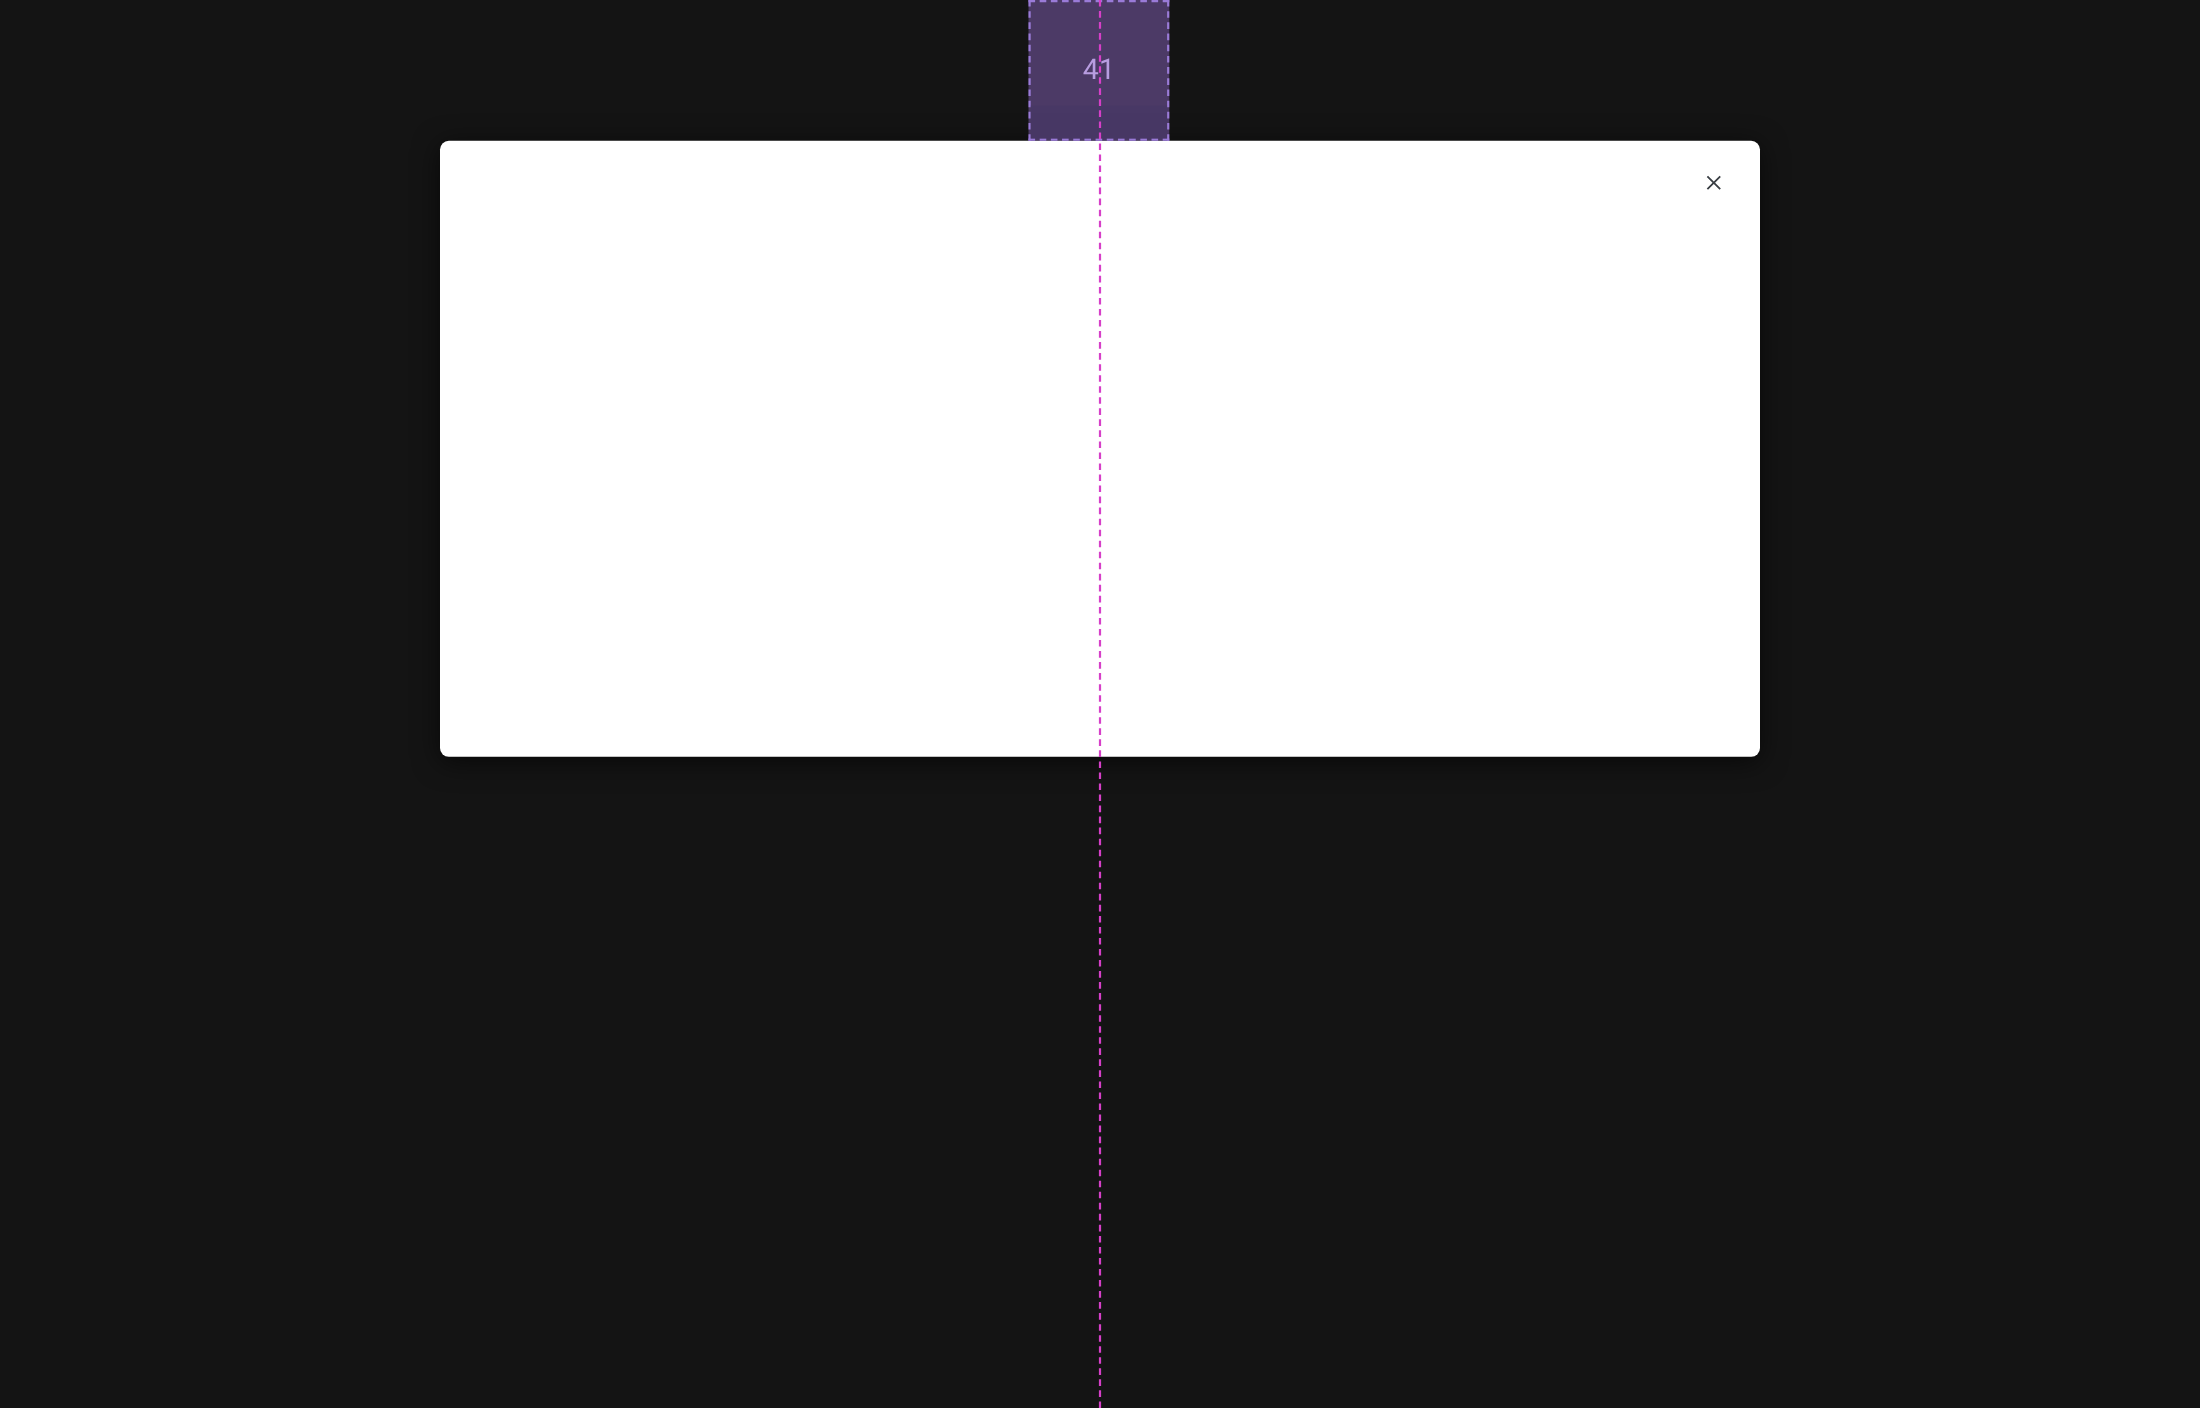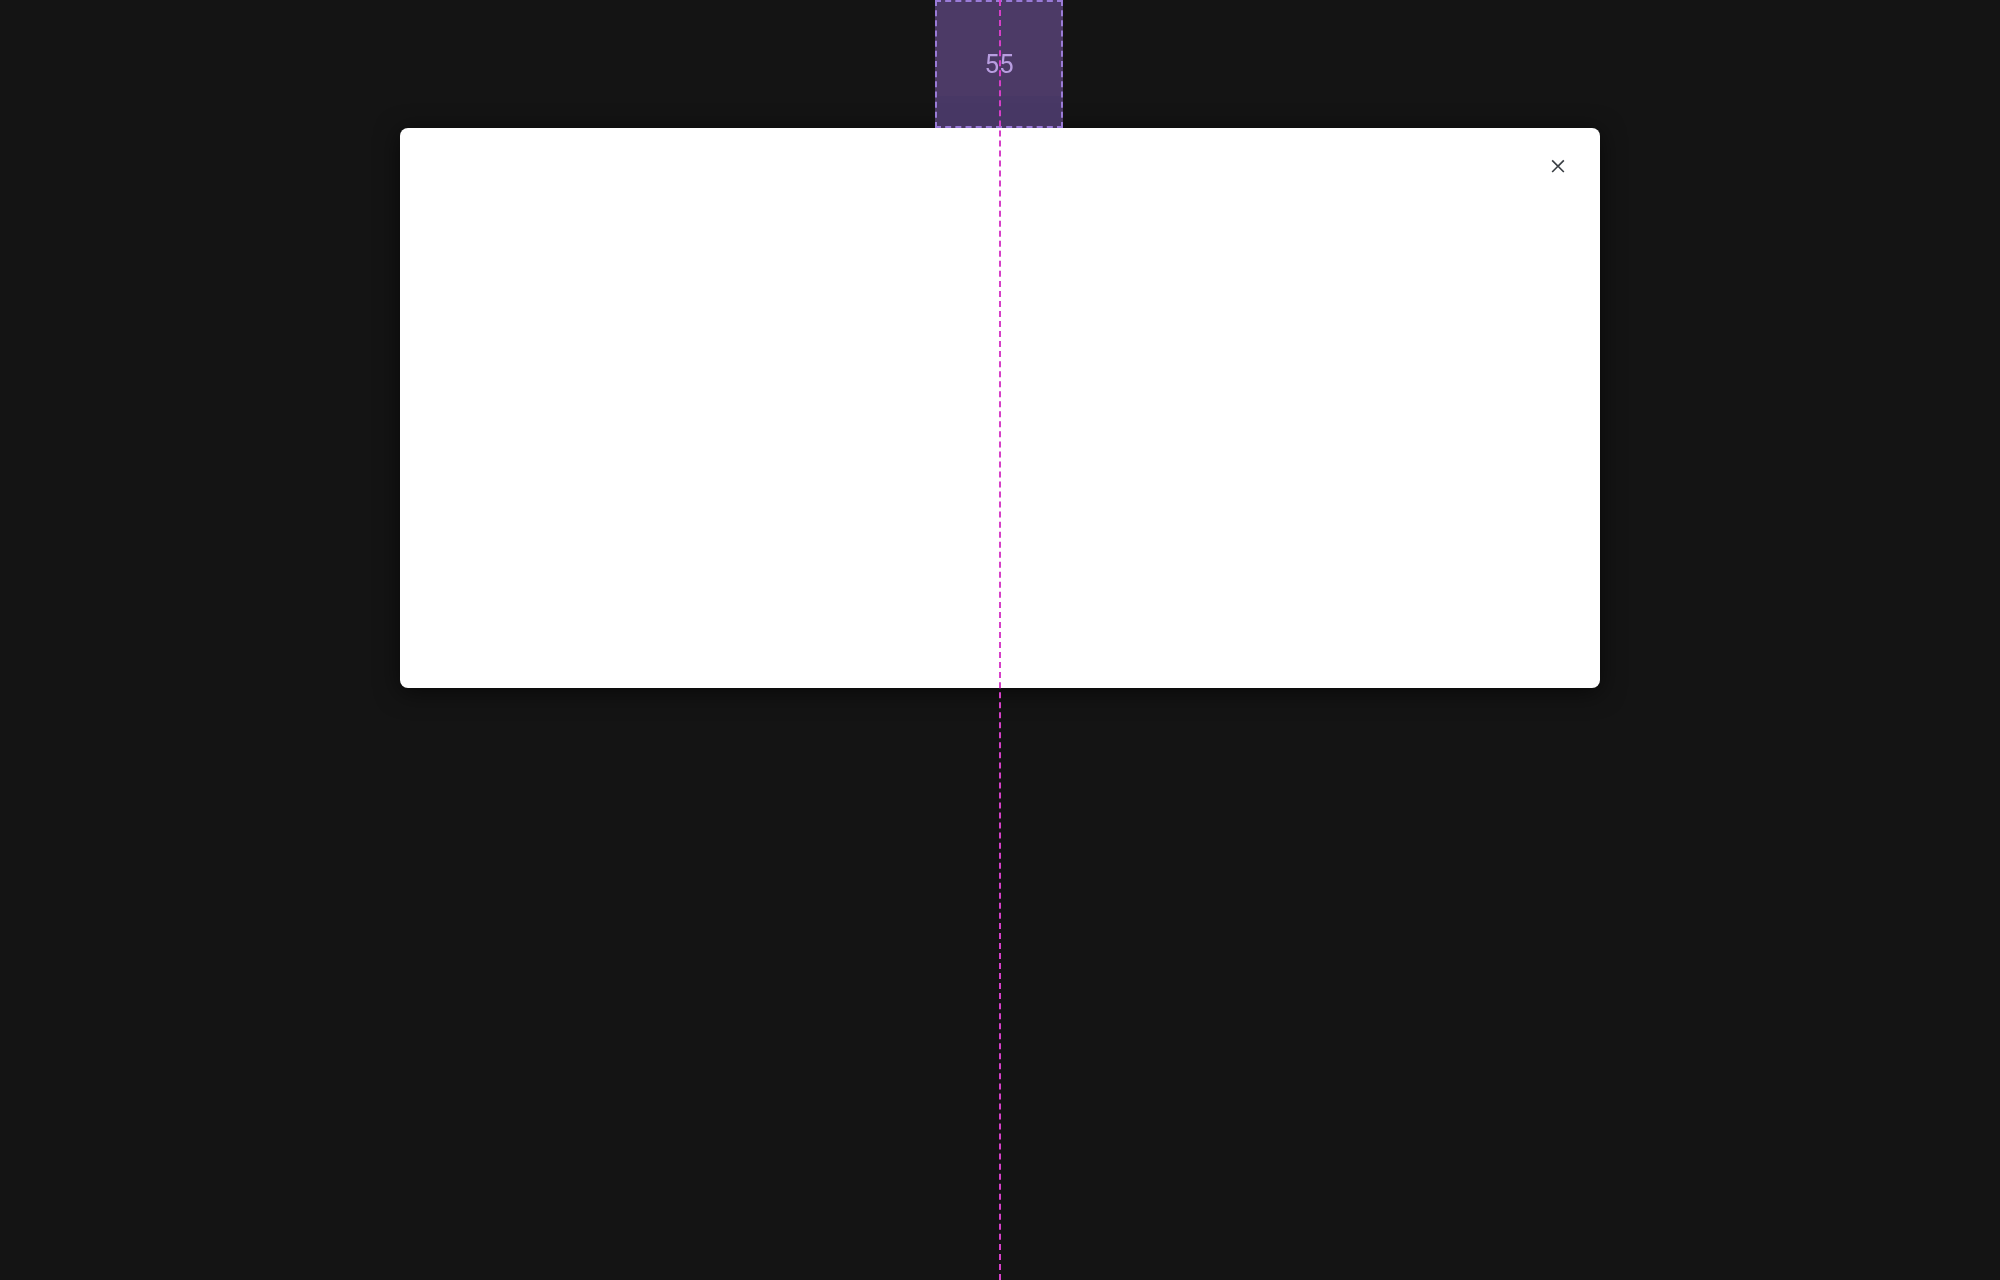--- a/index.html
+++ b/index.html
@@ -81,21 +81,21 @@
   .close-btn svg { width: 20px; height: 20px; }
   .close-btn svg path { fill: #3a3f44; }
 </style>
 </head>
 <body>
 
 <div class="center-guide"></div>
 
 <div class="spacer-box">
   <div class="spacer-inner"></div>
-  <span class="spacer-label">55</span>
+  <span class="spacer-label">41</span>
 </div>
 
 <div class="card">
   <button class="close-btn" aria-label="Close">
     <span>
       <svg viewBox="0 0 24 24">
         <path d="M18.3 5.71 12 12.01l-6.3-6.3L4.29 7.12l6.3 6.3-6.3 6.3 1.41 1.41 6.3-6.3 6.3 6.3 1.41-1.41-6.3-6.3 6.3-6.3z"></path>
       </svg>
     </span>
   </button>

